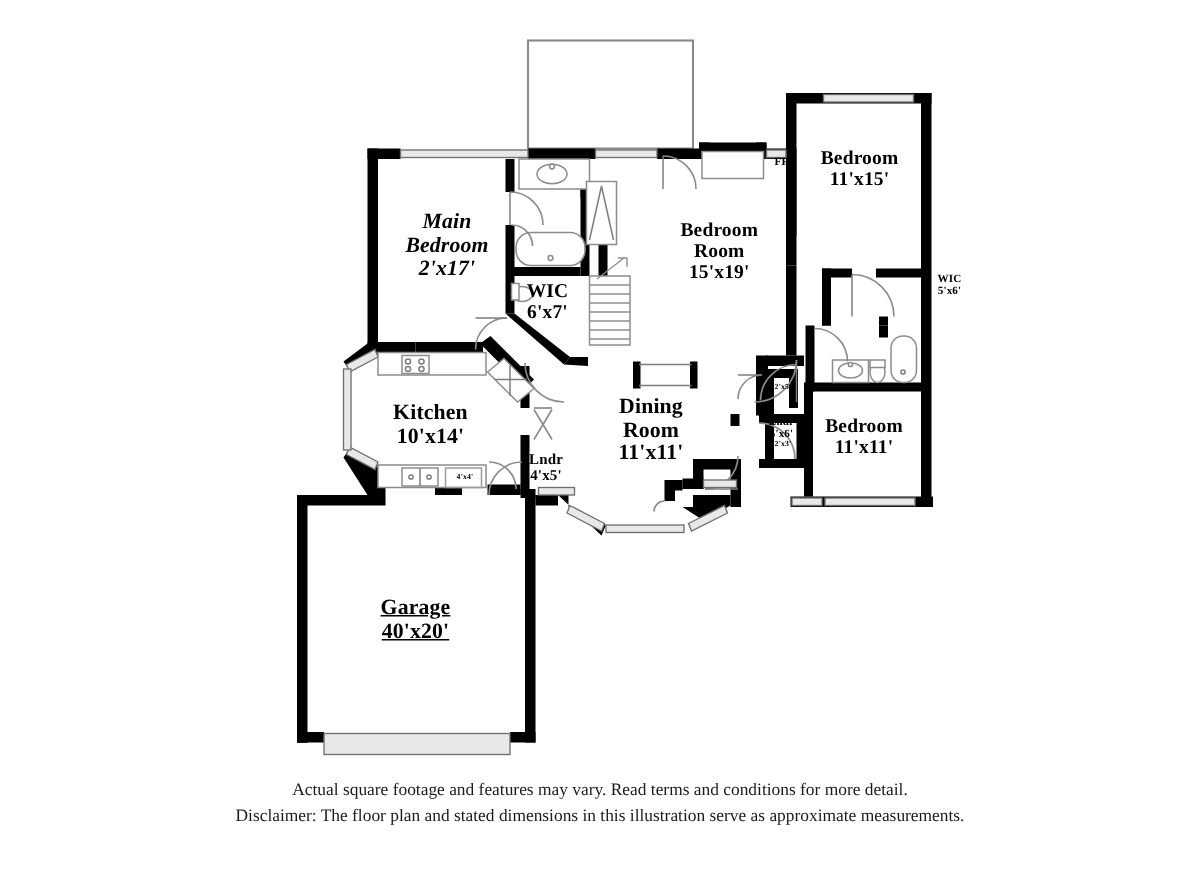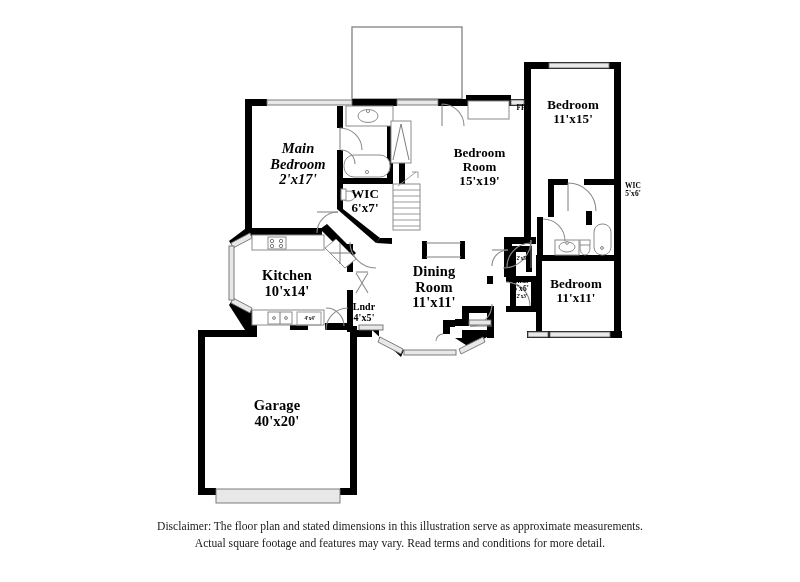--- a/index.html
+++ b/index.html
@@ -365,21 +365,21 @@
   <div class="rm-label rm-med" style="left:531px; top:277px; width:90px;">
     <span>Bedroom</span>
     <span class="dim">11'x11'</span>
   </div>
 
   <div class="rm-label rm-tiny" style="left:467px; top:277px; width:44px;">
     <span>Lndr</span>
     <span class="dim">5'x6'</span>
   </div>
 
-  <div class="rm-label rm-big" style="left:222px; top:398px; width:110px;">
+  <div class="rm-label rm-big" style="left:222px; top:398px; width:110px;text-decoration:underline;">
     <span>Garage</span>
     <span class="dim">40'x20'</span>
   </div>
 
   <div class="rm-label rm-tiny" style="left:468px; top:104px; width:42px;">
     <span>FP</span>
   </div>
 
   <div class="rm-label rm-micro" style="left:299px; top:316px; width:22px;">
     <span>4'x4'</span>
@@ -387,17 +387,17 @@
 
   <div class="rm-label rm-micro" style="left:511px; top:256px; width:22px;">
     <span>2'x5'</span>
   </div>
 
   <div class="rm-label rm-micro" style="left:511px; top:294px; width:22px;">
     <span>2'x3'</span>
   </div>
 
   <div id="disclaimer">
+    <span>Actual square footage and features may vary. Read terms and conditions for more detail.</span>
     <span>Disclaimer: The floor plan and stated dimensions in this illustration serve as approximate measurements.</span>
-    <span>Actual square footage and features may vary. Read terms and conditions for more detail.</span>
   </div>
 
 </div>
 
 </body></html>

